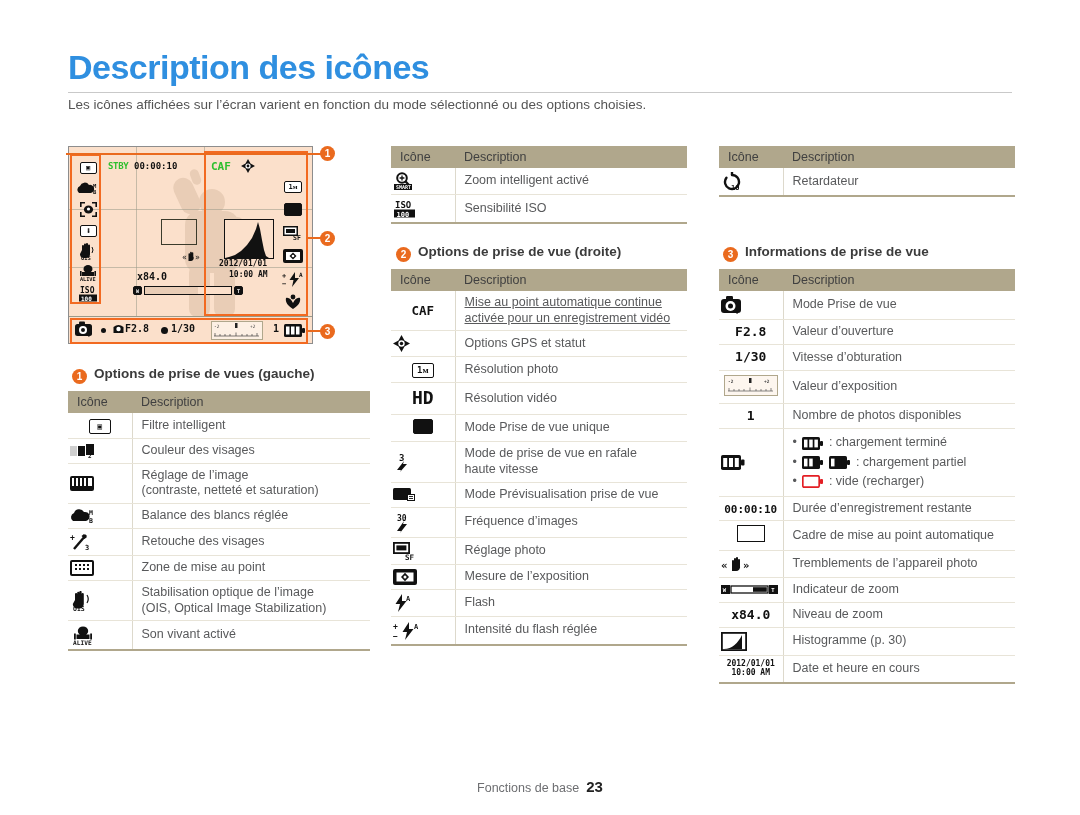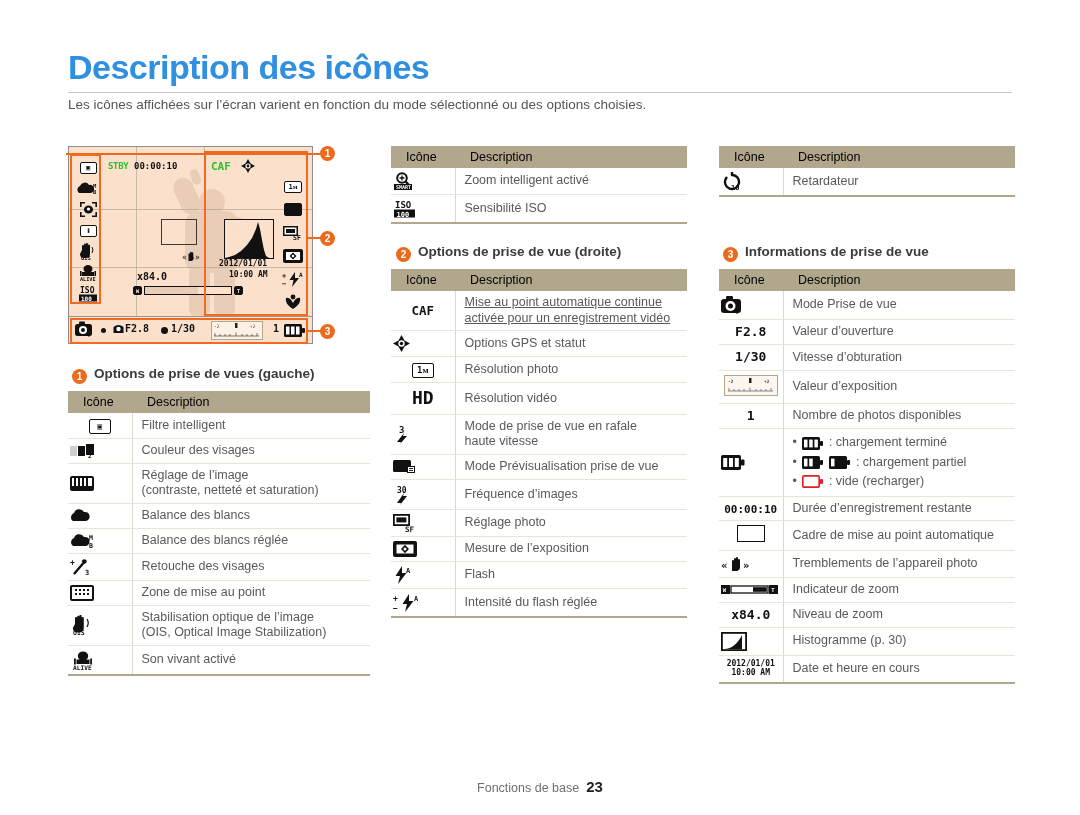--- a/index.html
+++ b/index.html
@@ -87,22 +87,22 @@
   .sec-caption .bdg {
     display:inline-flex; width:15px; height:15px; border-radius:50%;
     background:#ea6a1e; color:#fff; font-size:10px;
     align-items:center; justify-content:center; margin-right:7px;
     vertical-align:-2px;
   }
 
   
   .tbl { position:absolute; border-collapse:collapse; table-layout:fixed; }
   .tbl thead th {
-    background:#b0a78c; color:#000000; font-weight:normal;
-    font-size:12.5px; text-align:left; padding:4px 15px; height:22px;
+    background:#b0a78c; color:#404040; font-weight:normal;
+    font-size:12.5px; text-align:left; padding:4px 9px; height:22px;
     border:none;
   }
   .tbl td {
     font-size:12.5px; color:#58595b; padding:4px 9px;
     border-bottom:1px solid #e8e4d8; vertical-align:middle;
     line-height:1.25;
   }
   .tbl td.ico {
     text-align:center; padding:4px 2px; color:#111;
     border-right:1px solid #ddd9cc;
@@ -371,28 +371,20 @@
             <rect x="0" y="1" width="24" height="15" rx="2" fill="#111"></rect>
             <rect x="2" y="3" width="20" height="8" fill="#fff"></rect>
             <rect x="4" y="3" width="2" height="8" fill="#111"></rect>
             <rect x="8" y="3" width="2" height="8" fill="#111"></rect>
             <rect x="12" y="3" width="2" height="8" fill="#111"></rect>
             <rect x="16" y="3" width="2" height="8" fill="#111"></rect>
           </svg>
         </td>
       <td><span style="white-space:pre-line;">Réglage de l’image
 (contraste, netteté et saturation)</span></td>
-      </tr>
-    <tr>
-        <td class="ico">
-      <svg width="24" height="14" viewBox="0 0 24 14">
-            <path d="M3 12 a4.5 4.5 0 0 1 1 -8 a5.5 5.5 0 0 1 10 -1 a4.5 4.5 0 0 1 2 9 z" fill="#111"></path>
-          </svg>
-        </td>
-      <td>Balance des blancs</td>
       </tr>
     <tr>
         <td class="ico">
       <svg width="30" height="16" viewBox="0 0 30 16">
             <path d="M3 13 a4.5 4.5 0 0 1 1 -8 a5.5 5.5 0 0 1 10 -1 a4.5 4.5 0 0 1 2 9 z" fill="#111"></path>
             <text x="19" y="7" font-size="6.5" font-weight="bold" fill="#111" font-family="DejaVu Sans Mono, monospace">M</text>
             <text x="19" y="15" font-size="6.5" font-weight="bold" fill="#111" font-family="DejaVu Sans Mono, monospace">B</text>
           </svg>
         </td>
       <td>Balance des blancs réglée</td>
@@ -515,20 +507,25 @@
       </tr>
     <tr>
         <td class="ico">
       <span class="ic-box" style="width:22px;height:15px;font-size:9px;line-height:13px;">1ᴍ</span></td>
       <td>Résolution photo</td>
       </tr>
     <tr>
         <td class="ico">
       <span class="mono-b" style="font-size:18px;">HD</span></td>
       <td>Résolution vidéo</td>
+      </tr>
+    <tr>
+        <td class="ico">
+      <span class="ic-box ic-solid" style="width:20px;height:15px;"></span></td>
+      <td>Mode Prise de vue unique</td>
       </tr>
     <tr>
         <td class="ico">
       <svg width="20" height="20" viewBox="0 0 20 20">
             <text x="6" y="9" font-size="9" font-weight="bold" fill="#111" font-family="DejaVu Sans Mono, monospace">3</text>
             <path d="M11 9 L4 18 h4 l-1 2 L14 12 h-4z" fill="#111"></path>
           </svg>
         </td>
       <td style="white-space:pre-line;">Mode de prise de vue en rafale
 haute vitesse</td>

